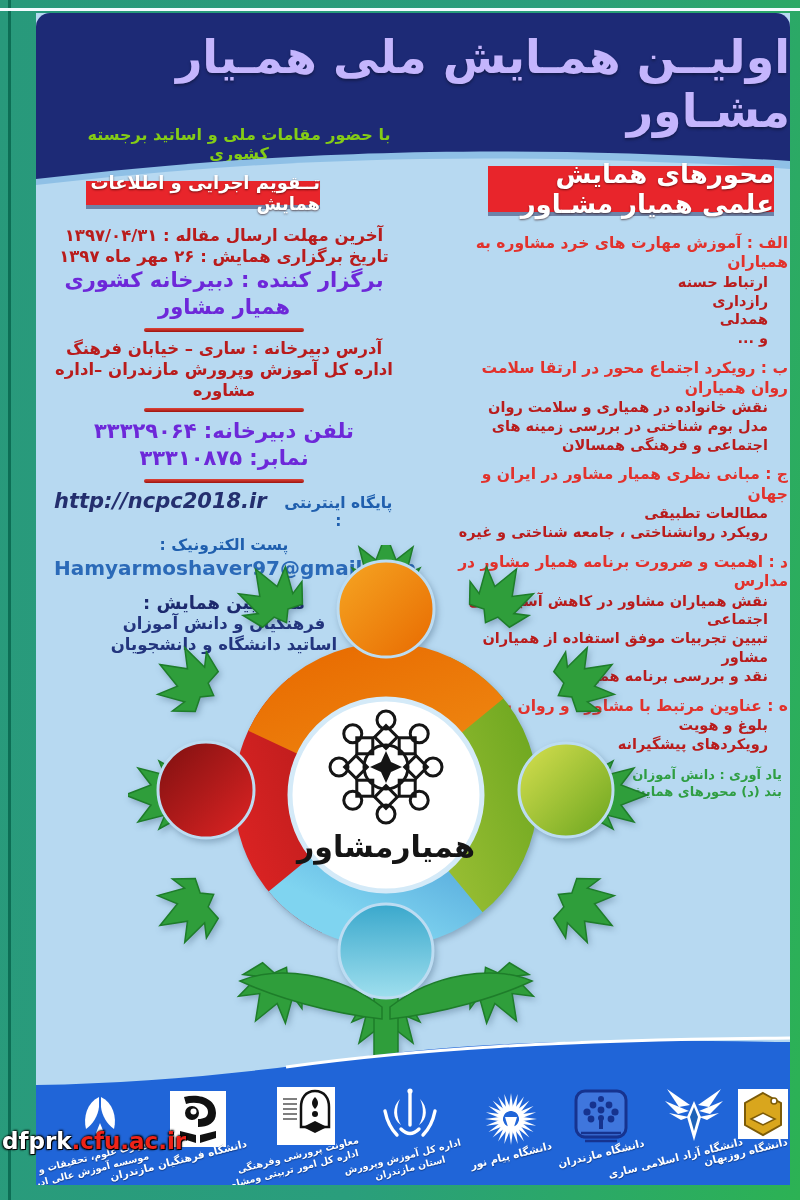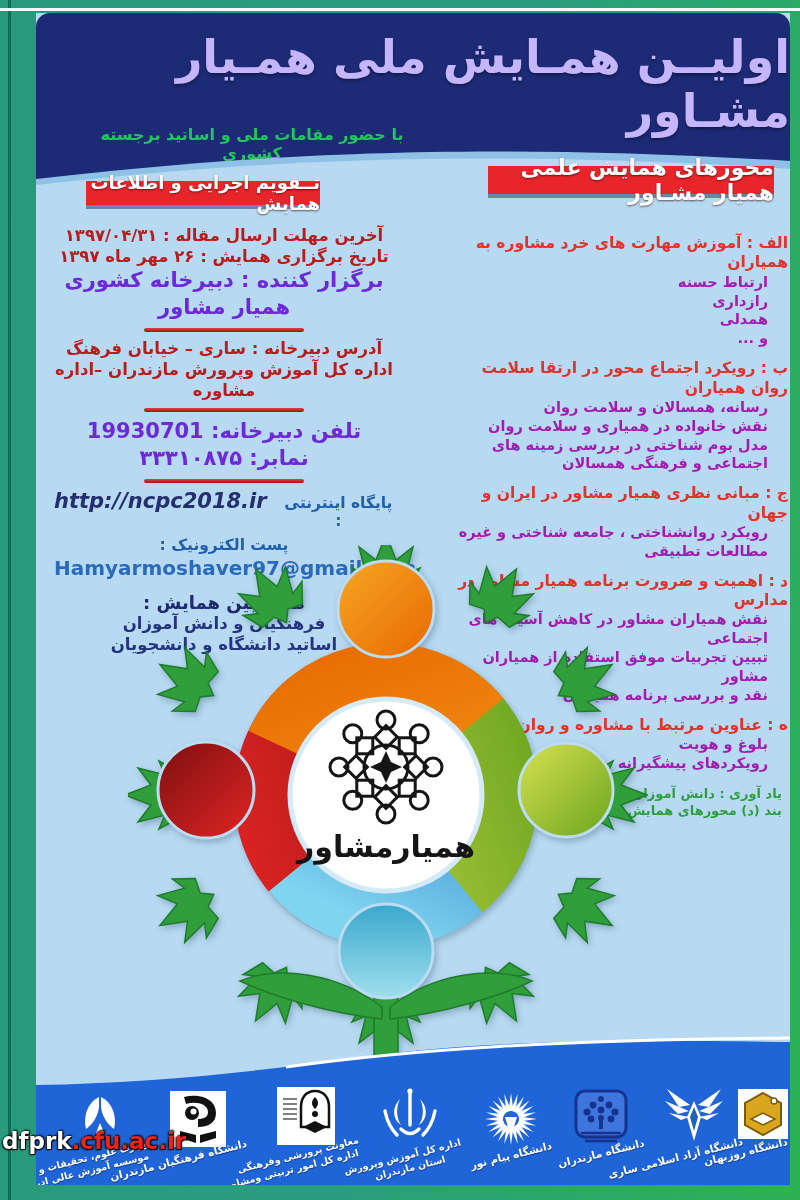--- a/index.html
+++ b/index.html
@@ -11,29 +11,29 @@
   .top-white-line{position:absolute;left:0;top:8px;width:800px;height:3px;background:#f4fbff;}
   .poster{position:absolute;left:36px;top:13px;width:754px;height:1172px;
           background:#b7d9f1;overflow:hidden;}
 
   
   .header{position:absolute;left:0;top:0;width:754px;height:172px;
           background:#1d2a76;border-radius:14px 14px 0 0;}
   .title{margin:0;padding-top:17px;text-align:right;color:#c4b5fd;
          font-size:46px;font-weight:bold;direction:rtl;letter-spacing:1px;
          text-shadow:0 2px 3px rgba(0,0,0,.35);}
-  .subtitle{position:absolute;left:61px;top:112px;width:310px;text-align:center;
-            color:#22c55e;font-size:16px;font-weight:bold;direction:rtl;}
+  .subtitle{position:absolute;left:48px;top:112px;width:310px;text-align:center;
+            color:#84cc16;font-size:16px;font-weight:bold;direction:rtl;}
   .header-wave{position:absolute;left:0;top:126px;width:754px;height:62px;}
 
   
   .banner{position:absolute;background:#e8252b;color:#ffffff;font-weight:bold;
           display:flex;align-items:center;justify-content:center;direction:rtl;
           box-shadow:0 4px 0 rgba(20,26,80,.45);text-shadow:0 1px 2px rgba(40,0,0,.6);}
-  .right-banner{left:452px;top:153px;width:286px;height:28px;font-size:22px;}
+  .right-banner{left:452px;top:153px;width:286px;height:46px;font-size:26px;}
   .left-banner{left:50px;top:168px;width:234px;height:24px;font-size:18px;}
 
   
   .left-col{position:absolute;left:18px;top:212px;width:340px;direction:rtl;
             text-align:center;font-weight:bold;}
   .left-col .blue{color:#b91c1c;font-size:16.5px;line-height:1.28;}
   .left-col .navy{color:#6d28d9;font-size:21px;line-height:1.28;}
   .redline{height:4px;width:160px;margin:7px auto 6px;border-radius:2px;
            background:linear-gradient(#e04438,#9d1410);}
   .web-line{display:flex;direction:rtl;justify-content:center;gap:16px;align-items:baseline;margin-top:4px;}
@@ -41,21 +41,21 @@
   .web-url{color:#242f6e;font-size:21px;font-style:italic;}
   .email-label{color:#1f5fae;font-size:15.5px;margin-top:6px;}
   .email{direction:ltr;color:#2b6ab8;font-size:20px;margin-top:2px;}
   .aud-head{color:#1d2a6e;font-size:18px;margin-top:12px;}
   .aud{color:#23357e;font-size:16.5px;line-height:1.3;}
 
   
   .right-col{position:absolute;left:400px;top:210px;width:348px;direction:rtl;
              text-align:right;font-weight:bold;padding-left:4px;}
   .sec-h{color:#e2322c;font-size:15.5px;line-height:1.25;margin-top:11px;}
-  .sec-i{color:#a21caf;font-size:14.5px;line-height:1.3;padding-right:20px;}
+  .sec-i{color:#b91c1c;font-size:14.5px;line-height:1.3;padding-right:20px;}
   .note{color:#2f9e43;font-size:13px;line-height:1.35;margin-top:12px;padding-right:6px;}
 
   
   .flower{position:absolute;left:92px;top:532px;width:520px;height:545px;
           filter:drop-shadow(2px 3px 3px rgba(30,60,90,.3));}
   .medallion-text{font-family:"DejaVu Sans",sans-serif;font-weight:bold;}
 
   
   .footer{position:absolute;left:0;top:1012px;width:754px;height:160px;}
   .footer-wave{position:absolute;left:0;top:0;width:754px;height:160px;}
@@ -93,27 +93,26 @@
 
     <div class="banner right-banner">محورهای همایش علمی همیار مشـاور</div>
     <div class="right-col">
       <div class="sec-h">الف : آموزش مهارت های خرد مشاوره به همیاران</div>
       <div class="sec-i">ارتباط حسنه</div>
       <div class="sec-i">رازداری</div>
       <div class="sec-i">همدلی</div>
       <div class="sec-i">و ...</div>
 
       <div class="sec-h">ب : رویکرد اجتماع محور در ارتقا سلامت روان همیاران</div>
-      <div class="sec-i">رسانه، همسالان و سلامت روان</div>
       <div class="sec-i">نقش خانواده در همیاری و سلامت روان</div>
       <div class="sec-i">مدل بوم شناختی در بررسی زمینه های اجتماعی  و فرهنگی همسالان</div>
 
       <div class="sec-h">ج : مبانی نظری همیار مشاور در ایران و جهان</div>
+      <div class="sec-i">مطالعات تطبیقی</div>
       <div class="sec-i">رویکرد روانشناختی ، جامعه شناختی و  غیره</div>
-      <div class="sec-i">مطالعات تطبیقی</div>
 
       <div class="sec-h">د : اهمیت و ضرورت برنامه همیار مشاور در مدارس</div>
       <div class="sec-i">نقش همیاران مشاور در کاهش آسیب های اجتماعی</div>
       <div class="sec-i">تبیین تجربیات موفق استفاده از همیاران مشاور</div>
       <div class="sec-i">نقد و بررسی برنامه همیاران</div>
 
       <div class="sec-h">ه : عناوین مرتبط با مشاوره و روان شناسی</div>
       <div class="sec-i">بلوغ و هویت</div>
       <div class="sec-i">رویکردهای پیشگیرانه</div>
 
@@ -125,21 +124,21 @@
 
     <div class="banner left-banner">تــقویم اجرایی و اطلاعات همایش</div>
     <div class="left-col">
       <div class="blue">آخرین مهلت ارسال مقاله :  ۱۳۹۷/۰۴/۳۱</div>
       <div class="blue">تاریخ برگزاری همایش : ۲۶ مهر ماه ۱۳۹۷</div>
       <div class="navy">برگزار کننده : دبیرخانه کشوری همیار مشاور</div>
       <div class="redline"></div>
       <div class="blue">آدرس دبیرخانه : ساری – خیابان فرهنگ</div>
       <div class="blue">اداره کل آموزش وپرورش مازندران –اداره مشاوره</div>
       <div class="redline"></div>
-      <div class="navy">تلفن دبیرخانه: 19930701</div>
+      <div class="navy">تلفن دبیرخانه: ۳۳۳۲۹۰۶۴</div>
       <div class="navy">نمابر: ۳۳۳۱۰۸۷۵</div>
       <div class="redline"></div>
       <div class="web-line">
         <span class="web-label">پایگاه اینترنتی :</span>
         <span class="web-url">http://ncpc2018.ir</span>
       </div>
       <div class="email-label">پست الکترونیک :</div>
       <div class="email">Hamyarmoshaver97@gmail.com</div>
       <div class="aud-head">مخاطبین همایش :</div>
       <div class="aud">فرهنگیان و دانش آموزان</div>

